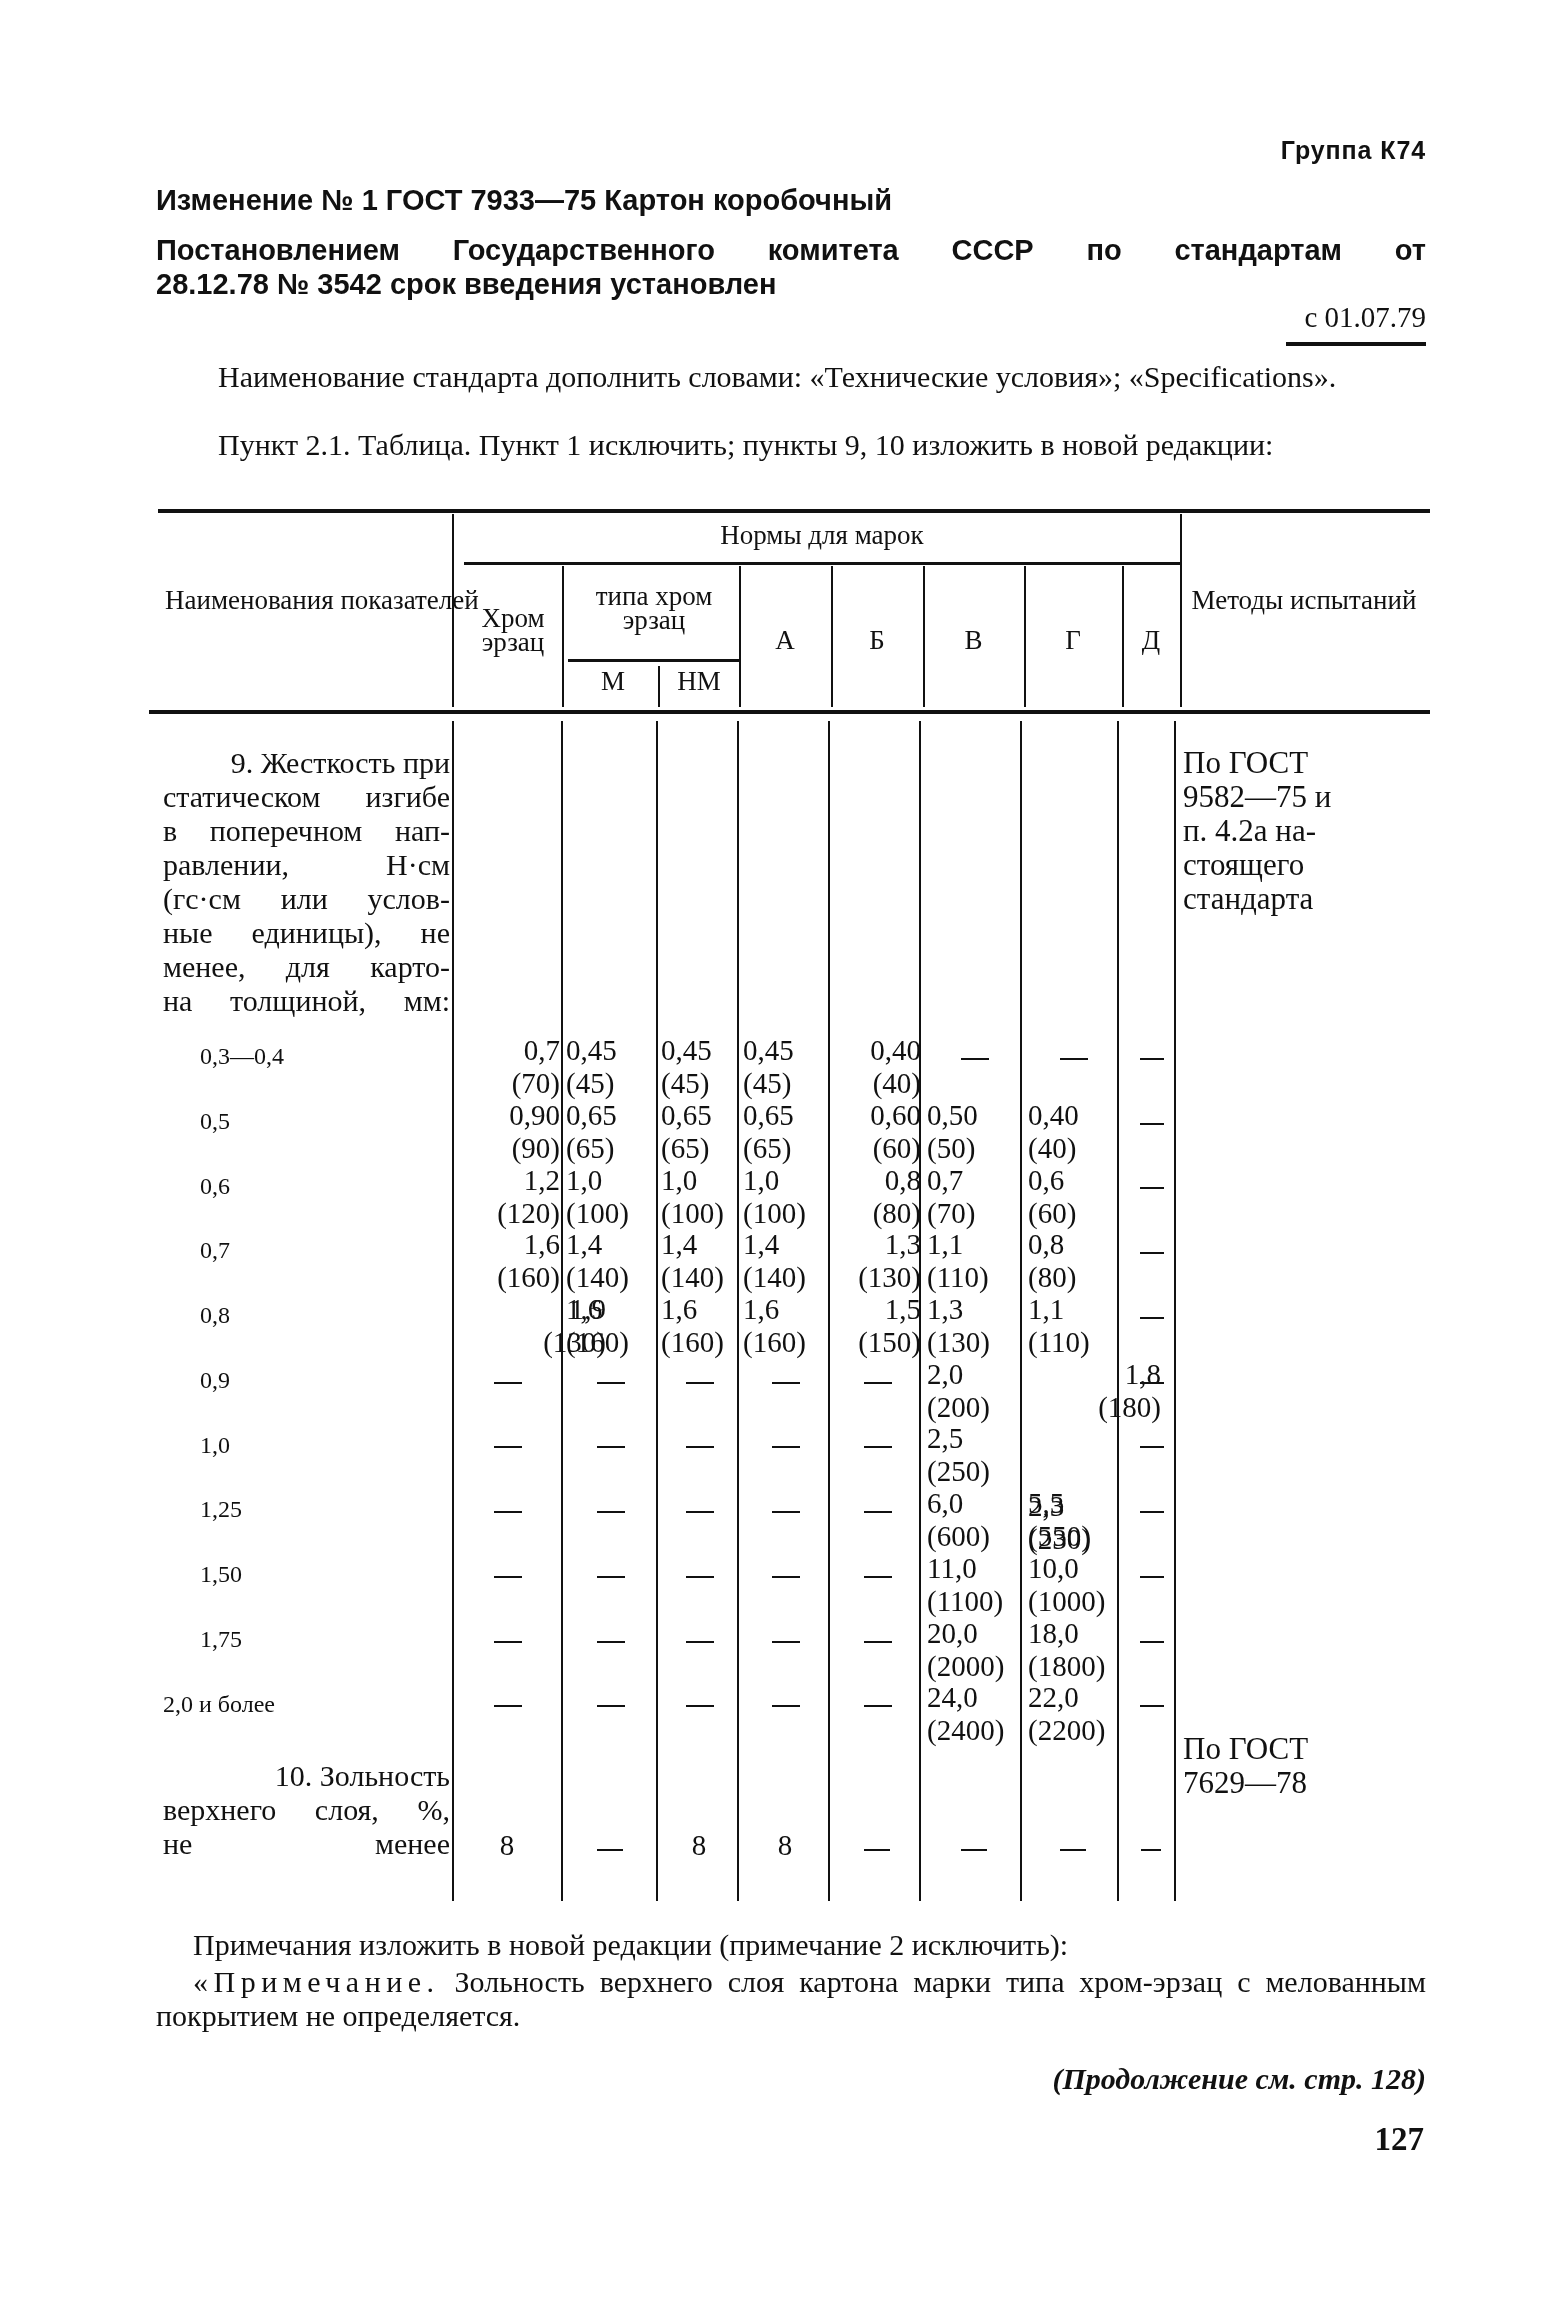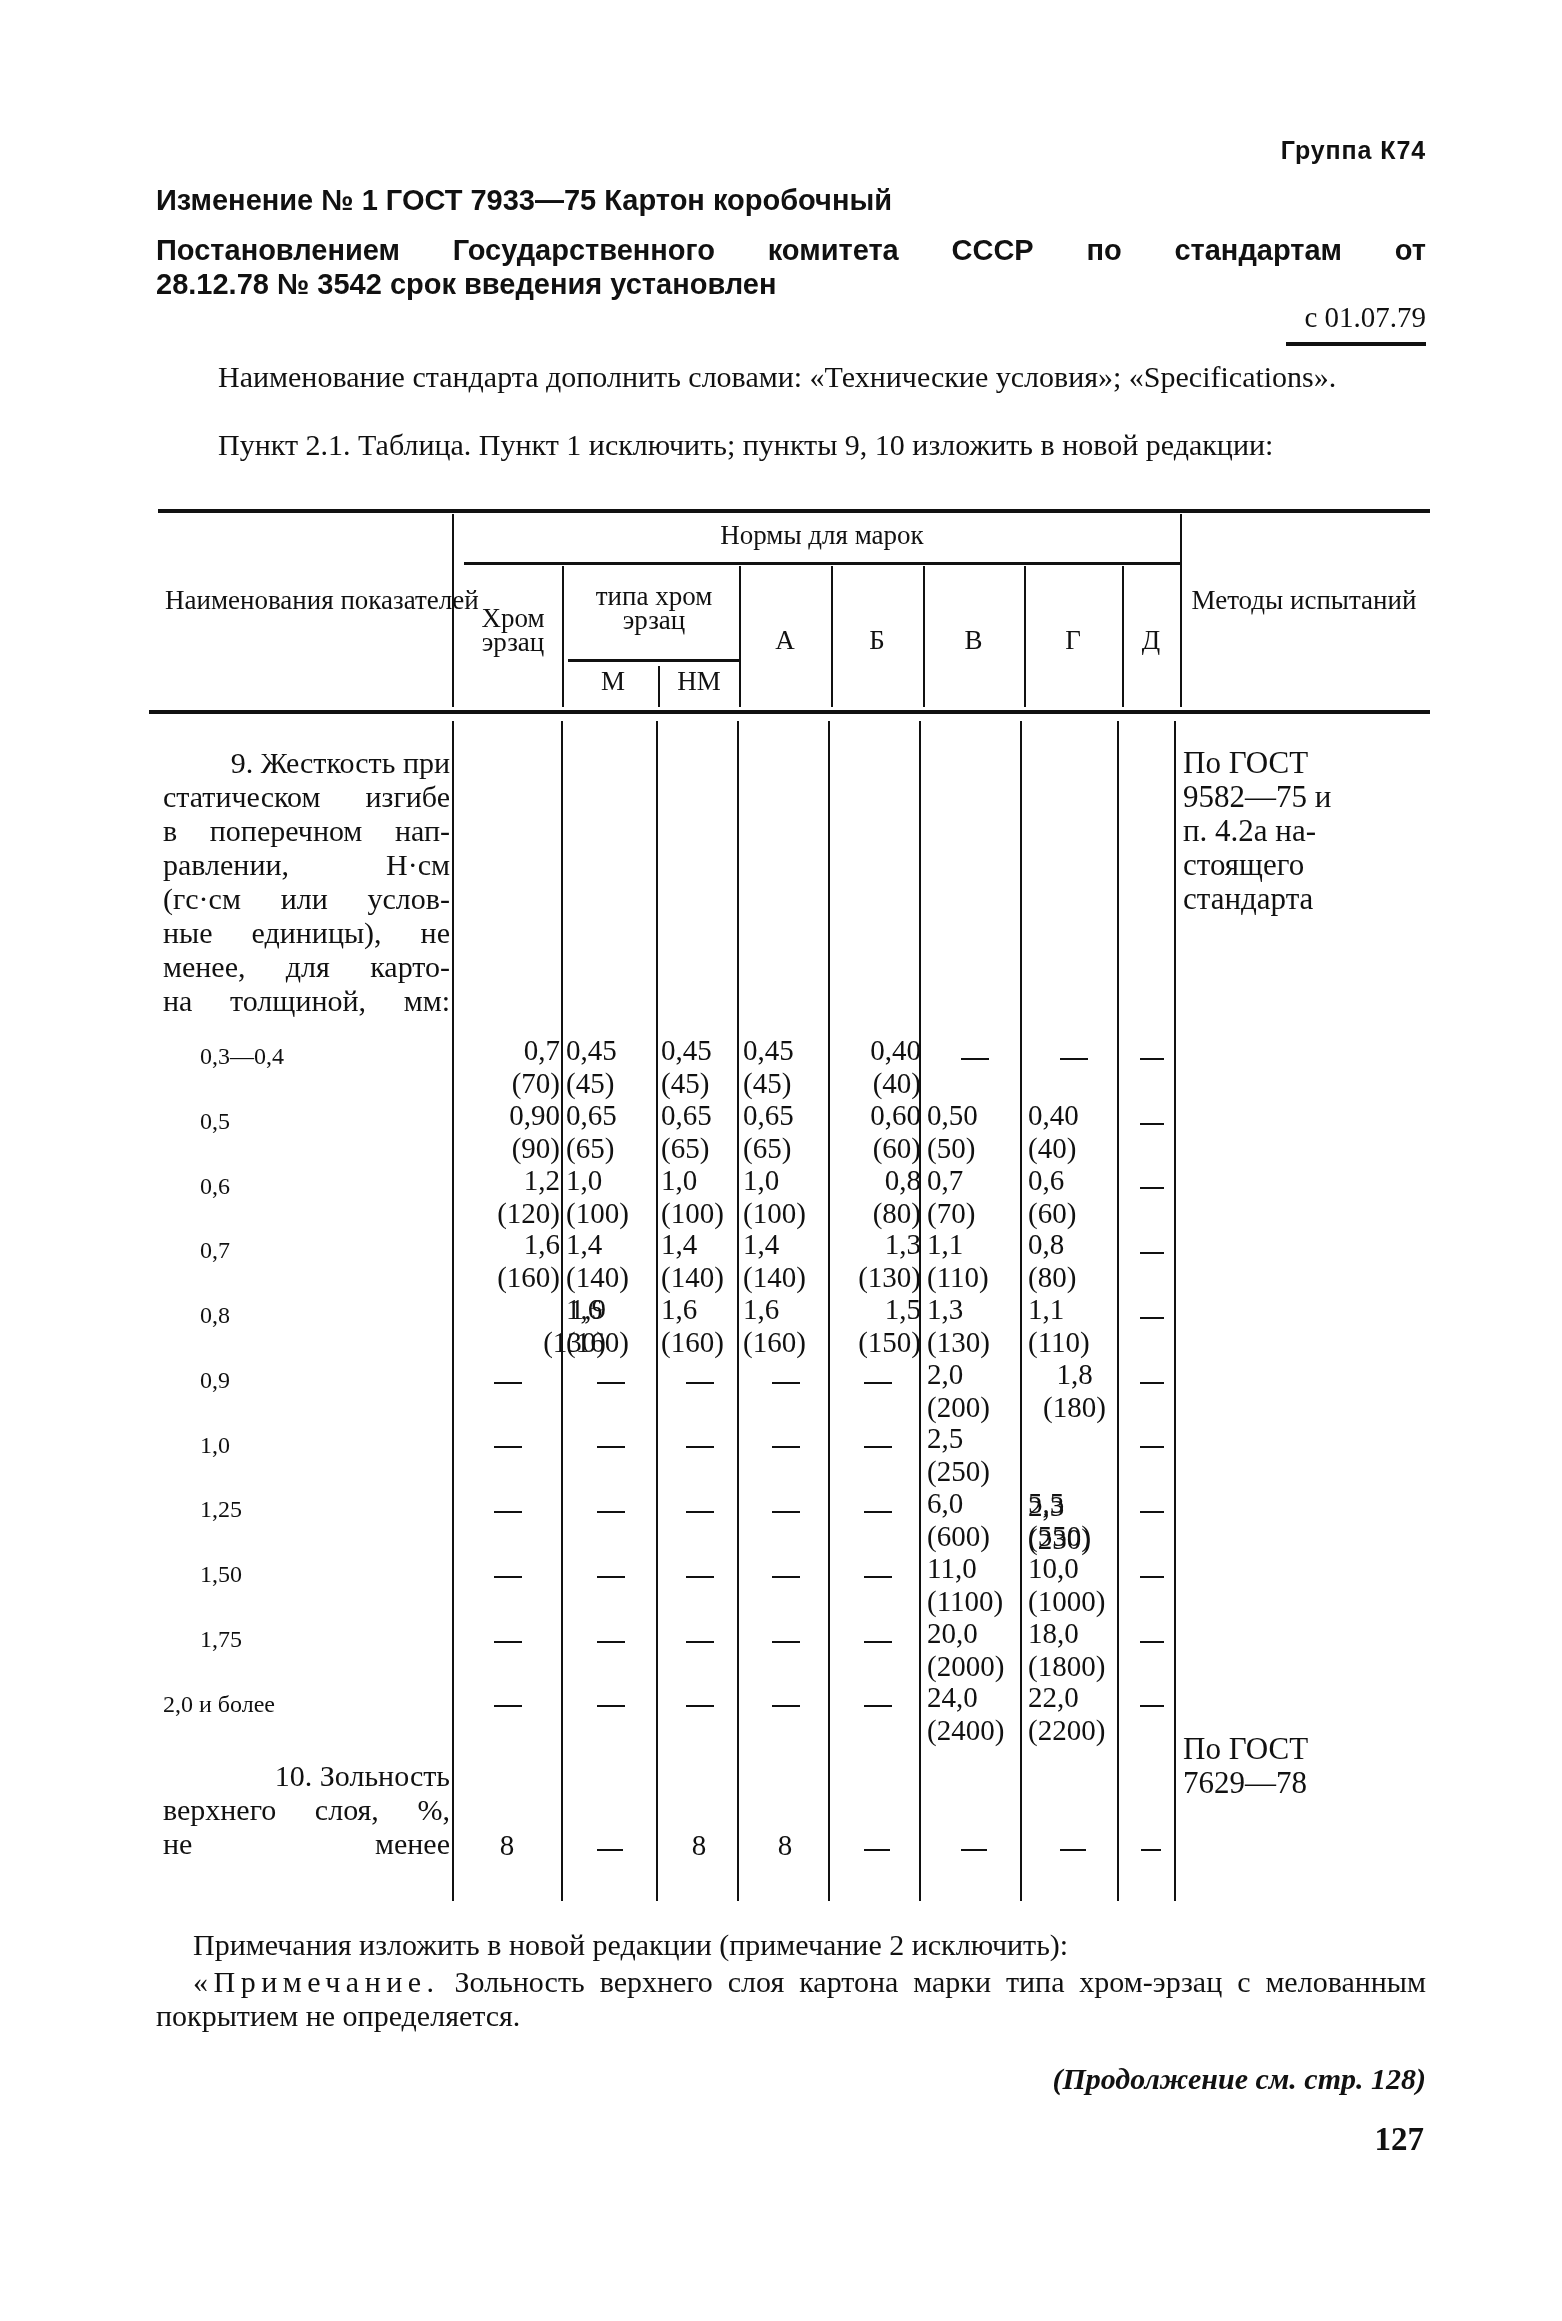--- a/index.html
+++ b/index.html
@@ -279,21 +279,21 @@
         <div class="rowlbl" style="top: 1367px; left: 200px;">0,9</div>
         <div class="dash" title="—" style="left: 494px; width: 27.5px; top: 1382px;"></div>
         <div class="dash" title="—" style="left: 597px; width: 27.5px; top: 1382px;"></div>
         <div class="dash" title="—" style="left: 686px; width: 27.5px; top: 1382px;"></div>
         <div class="dash" title="—" style="left: 772px; width: 27.5px; top: 1382px;"></div>
         <div class="dash" title="—" style="left: 864px; width: 27.5px; top: 1382px;"></div>
         <div class="cell" style="left: 927px; width: 96px; top: 1358px; text-align: left;">
           <div>2,0</div>
           <div>(200)</div>
         </div>
-        <div class="cell" style="left: 1028px; width: 93px; top: 1358px; text-align: center;">
+        <div class="cell" style="left: 1068px; width: 93px; top: 1358px; text-align: right;">
           <div>1,8</div>
           <div>(180)</div>
         </div>
         <div class="dash" title="—" style="left: 1140px; width: 24px; top: 1382px;"></div>
       </div>
       <div>
         <div class="rowlbl" style="top: 1432px; left: 200px;">1,0</div>
         <div class="dash" title="—" style="left: 494px; width: 27.5px; top: 1446px;"></div>
         <div class="dash" title="—" style="left: 597px; width: 27.5px; top: 1446px;"></div>
         <div class="dash" title="—" style="left: 686px; width: 27.5px; top: 1446px;"></div>

